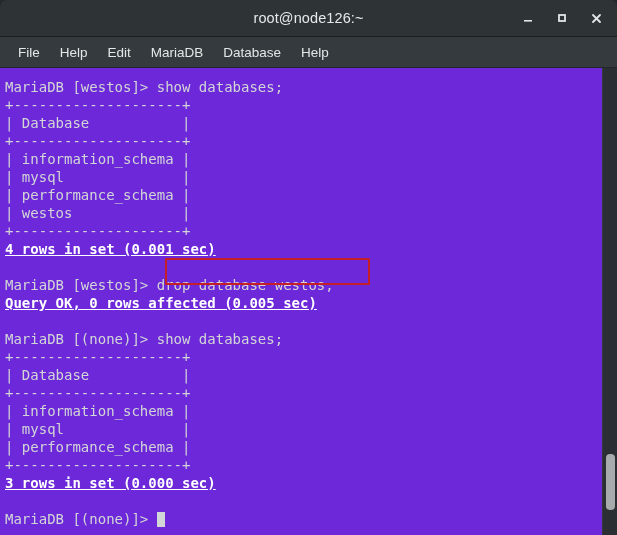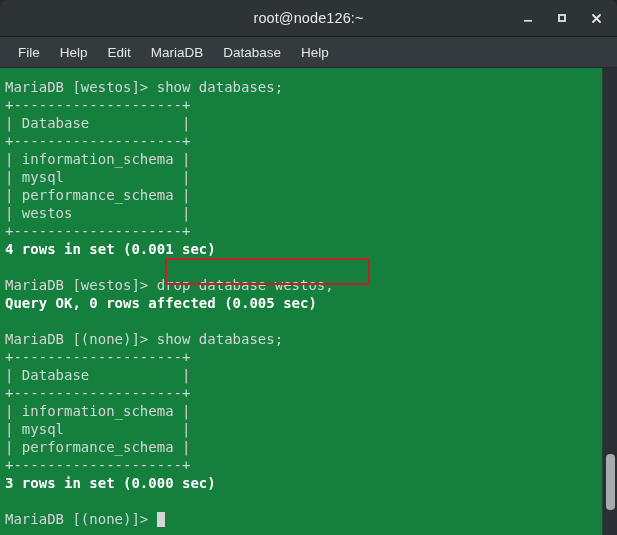--- a/index.html
+++ b/index.html
@@ -80,38 +80,38 @@
   .menu-item {
     padding: 3px 10px;
     cursor: default;
     border-radius: 3px;
     white-space: nowrap;
   }
   
   .termwrap {
     flex: 1;
     position: relative;
-    background: #15803d;
+    background: #6d28d9;
     overflow: hidden;
   }
   .term {
     position: absolute;
     top: 10px;
     left: 5px;
     right: 22px;
     bottom: 0;
     font-family: "DejaVu Sans Mono", monospace;
     font-size: 14px;
     line-height: 18px;
     color: #d2d6d6;
     white-space: pre;
     letter-spacing: 0px;
   }
   .line { height: 18px; }
-  .bold { font-weight: bold; color: #ffffff; }
+  .bold { font-weight: bold; color: #ffffff; text-decoration: underline; }
   .cursor {
     display: inline-block;
     width: 8.4px;
     height: 15px;
     background: #d2d6d6;
     vertical-align: -3px;
   }
   
   .redbox {
     position: absolute;

